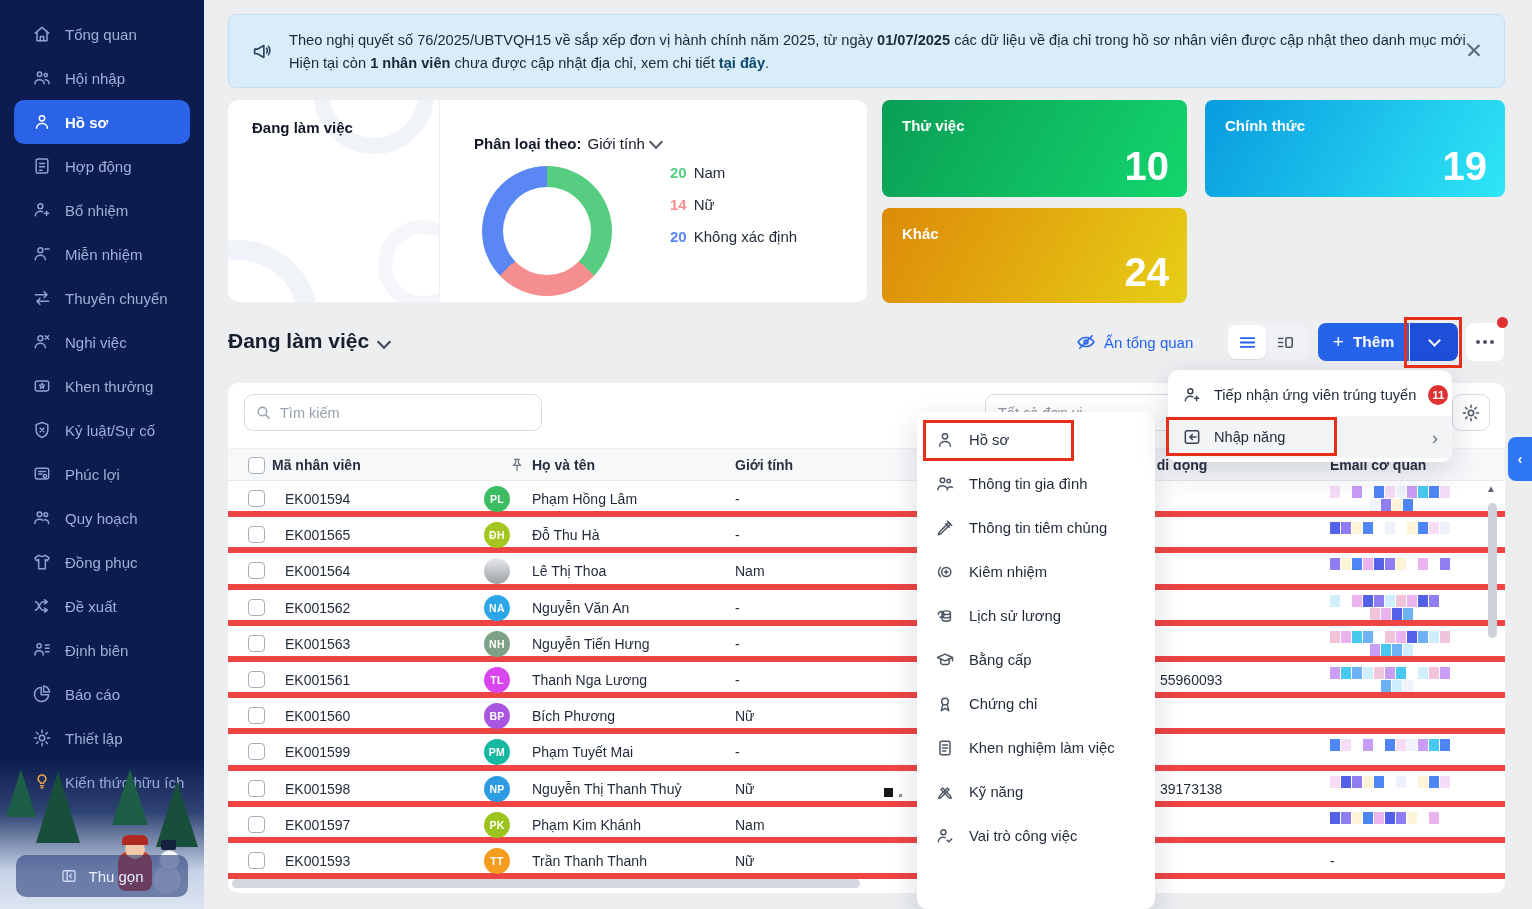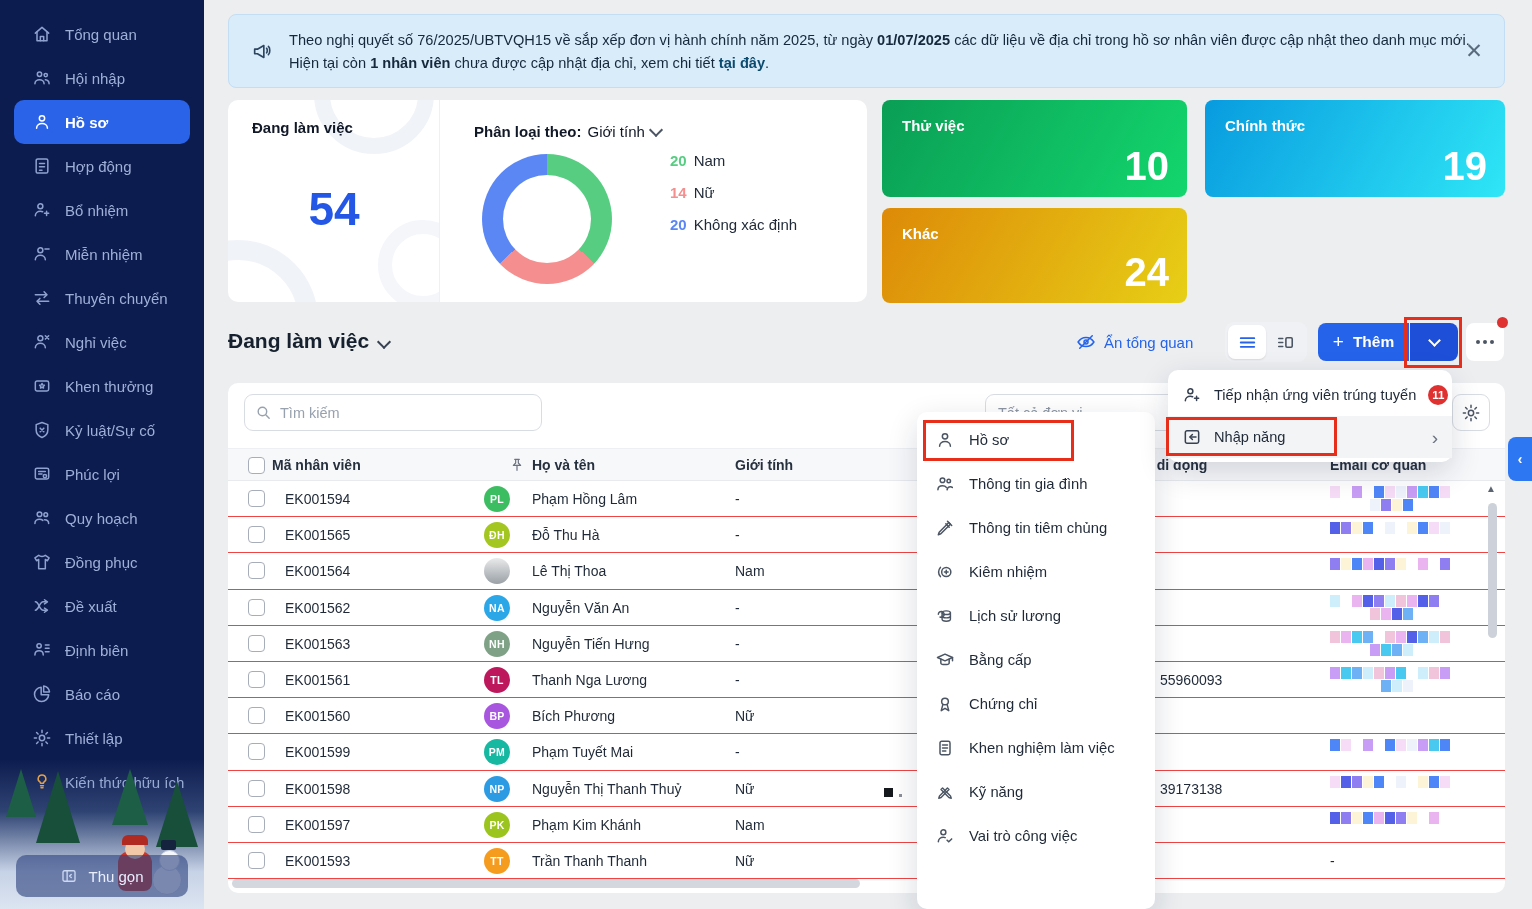--- a/index.html
+++ b/index.html
@@ -38,21 +38,21 @@
 .banner-close{position:absolute;right:18px;top:24px;width:24px;height:24px;color:#5b6b7e;font-size:21px;line-height:24px;text-align:center;cursor:pointer}
 
 .ov-card{position:absolute;left:228px;top:100px;width:639px;height:202px;background:#fff;border-radius:10px;overflow:hidden}
 .ov-left{position:absolute;left:0;top:0;width:212px;height:202px;border-right:1px solid #eef0f3;overflow:hidden}
 .ring{position:absolute;border-radius:50%;border:20px solid #f0f3f8}
 .rg1{left:-70px;top:140px;width:160px;height:160px}
 .rg2{left:86px;top:-66px;width:120px;height:120px;border-width:16px}
 .rg3{left:150px;top:120px;width:90px;height:90px;border-width:14px;border-color:#f4f6fa}
 .ov-working-label{position:absolute;left:24px;top:19px;font-size:15px;font-weight:700;color:#111827}
 .ov-working-value{position:absolute;left:0;width:212px;top:82px;text-align:center;font-size:46px;font-weight:700;color:#2457e6}
-.ov-right{position:absolute;left:212px;top:4px;right:0;height:222px}
+.ov-right{position:absolute;left:212px;top:16px;right:0;height:222px}
 .classify{position:absolute;left:34px;top:19px;font-size:15px;color:#111827;display:flex;gap:6px;align-items:center}
 .classify .b{font-weight:700}
 .chev{width:10px;height:10px;border-right:2px solid #4b5563;border-bottom:2px solid #4b5563;transform:rotate(45deg);margin-top:-4px}
 .donut{position:absolute;left:42px;top:50px;width:130px;height:130px;border-radius:50%}
 .donut::after{content:"";position:absolute;inset:21px;background:#fff;border-radius:50%}
 .legend{position:absolute;left:230px;top:48px}
 .legend-item{display:flex;gap:7px;font-size:15px;color:#1f2937;margin-bottom:15px;align-items:baseline}
 .legend-item .lv{font-weight:700}
 .status-grid{position:absolute;left:882px;top:100px;width:623px;display:grid;grid-template-columns:305px 300px;grid-template-rows:97px 95px;column-gap:18px;row-gap:11px}
 .status-card{border-radius:8px;position:relative;color:#fff;overflow:hidden}
@@ -82,21 +82,21 @@
 .unit-select{position:absolute;left:757px;top:11px;width:455px;height:37px;border:1px solid #d8dce3;border-radius:9px;display:flex;align-items:center;padding:0 12px;color:#8d96a3;font-size:14.5px;cursor:pointer;background:#fff}
 .col-btn{position:absolute;left:1224px;top:11px;width:38px;height:37px;border:1px solid #d8dce3;border-radius:9px;display:flex;align-items:center;justify-content:center;color:#4b5563;cursor:pointer;background:#fff}
 .col-btn .icn{width:20px;height:20px}
 .thead{position:absolute;left:0;top:65px;width:1277px;height:33px;background:#f7f8fa;border-top:1px solid #edeff2;border-bottom:1px solid #e8eaee;font-size:14px;font-weight:700;color:#26303f}
 .thead .th{position:absolute;top:8px;white-space:nowrap}
 .cb{position:absolute;top:8px;width:17px;height:17px;border:1.5px solid #a7aeb9;border-radius:4px;background:#fff;cursor:pointer}
 .thead .cb{left:20px}
 .th-code{left:44px}.th-name{left:304px}.th-gender{left:507px}.th-phone{left:837px}.th-email{left:1102px}
 .th-pin{position:absolute;left:281px;top:8px;width:16px;height:16px;color:#6b7280}
 .tbody{position:absolute;left:0;top:98px;width:1277px}
-.trow{position:relative;height:36.2px;border-bottom:1px solid #ef4444;font-size:14px;color:#1f2937}
+.trow{position:relative;height:36.2px;border-bottom:6px solid #ef4444;font-size:14px;color:#1f2937}
 .trow .cb{top:9px;left:20px}
 .cell-code{position:absolute;left:57px;top:10px}
 .avatar{position:absolute;left:256px;top:5px;width:26px;height:26px;border-radius:50%;color:#fff;font-size:10.5px;font-weight:700;display:flex;align-items:center;justify-content:center;letter-spacing:.3px}
 .cell-name{position:absolute;left:304px;top:10px;white-space:nowrap}
 .cell-gender{position:absolute;left:507px;top:10px}
 .cell-phone{position:absolute;left:932px;top:10px}
 .email-cell{position:absolute;left:1102px;top:5px;line-height:0}
 .email-cell.txt{top:10px;line-height:normal}
 .mrow{height:13px;white-space:nowrap}
 .mrow+.mrow{margin-left:40px}
@@ -338,21 +338,20 @@
     <div class="banner-text"><span>Theo nghị quyết số 76/2025/UBTVQH15 về sắp xếp đơn vị hành chính năm 2025, từ ngày </span><b>01/07/2025</b><span> các dữ liệu về địa chỉ trong hồ sơ nhân viên được cập nhật theo danh mục mới. Hiện tại còn </span><b>1 nhân viên</b><span> chưa được cập nhật địa chỉ, xem chi tiết </span><span class="banner-link">tại đây</span><span>.</span></div>
     <div class="banner-close">✕</div>
   </div>
 
   <div class="ov-card">
     <div class="ov-left">
       <div class="ring rg1"></div>
       <div class="ring rg2"></div>
       <div class="ring rg3"></div>
       <div class="ov-working-label">Đang làm việc</div>
-      <div class="ov-working-value">54</div>
     </div>
     <div class="ov-right">
       <div class="classify">
         <span class="b">Phân loại theo:</span>
         <span>Giới tính</span>
         <span class="chev"></span>
       </div>
       <div class="donut" style="background: conic-gradient(rgb(87, 205, 130) 0deg, rgb(87, 205, 130) 133.3deg, rgb(245, 142, 142) 133.3deg, rgb(245, 142, 142) 226.7deg, rgb(91, 135, 245) 226.7deg, rgb(91, 135, 245) 360deg);"></div>
       <div class="legend">
 
@@ -524,21 +523,21 @@
           <span class="cell-gender">-</span>
 
           <span class="email-cell">
             <div class="mrow"><span class="mc" style="background: rgb(242, 196, 220);"></span><span class="mc" style="background: rgb(233, 180, 239);"></span><span class="mc" style="background: rgb(73, 201, 240);"></span><span class="mc" style="background: rgb(111, 177, 245);"></span><span class="mc" style="background: rgb(207, 238, 252); opacity: 0;"></span><span class="mc" style="background: rgb(242, 196, 220);"></span><span class="mc" style="background: rgb(233, 180, 239);"></span><span class="mc" style="background: rgb(85, 96, 232);"></span><span class="mc" style="background: rgb(111, 177, 245);"></span><span class="mc" style="background: rgb(207, 238, 252);"></span><span class="mc" style="background: rgb(242, 196, 220);"></span></div>
             <div class="mrow"><span class="mc" style="background: rgb(200, 157, 245);"></span><span class="mc" style="background: rgb(73, 201, 240);"></span><span class="mc" style="background: rgb(111, 177, 245);"></span><span class="mc" style="background: rgb(207, 238, 252);"></span></div>
           </span>
         </div>
         <div class="trow">
           <span class="cb"></span>
           <span class="cell-code">EK001561</span>
-          <span class="avatar" style="background: #be185d;">TL</span>
+          <span class="avatar" style="background: #d946ef;">TL</span>
           <span class="cell-name">Thanh Nga Lương</span>
           <span class="cell-gender">-</span>
           <span class="cell-phone">55960093</span>
           <span class="email-cell">
             <div class="mrow"><span class="mc" style="background: rgb(200, 157, 245);"></span><span class="mc" style="background: rgb(73, 201, 240);"></span><span class="mc" style="background: rgb(111, 177, 245);"></span><span class="mc" style="background: rgb(207, 238, 252);"></span><span class="mc" style="background: rgb(242, 196, 220);"></span><span class="mc" style="background: rgb(200, 157, 245);"></span><span class="mc" style="background: rgb(73, 201, 240);"></span><span class="mc" style="background: rgb(111, 177, 245); opacity: 0;"></span><span class="mc" style="background: rgb(207, 238, 252);"></span><span class="mc" style="background: rgb(242, 196, 220);"></span><span class="mc" style="background: rgb(200, 157, 245);"></span></div>
             <div class="mrow"><span class="mc" style="background: rgb(73, 201, 240); opacity: 0;"></span><span class="mc" style="background: rgb(111, 177, 245);"></span><span class="mc" style="background: rgb(207, 238, 252);"></span><span class="mc" style="background: rgb(237, 242, 251);"></span></div>
           </span>
         </div>
         <div class="trow">
           <span class="cb"></span>

